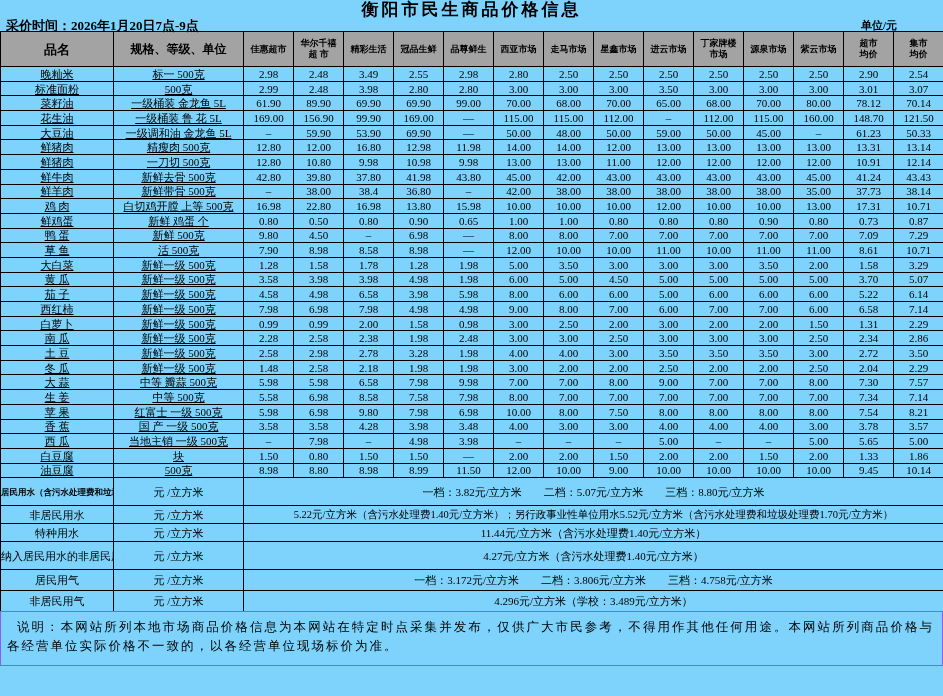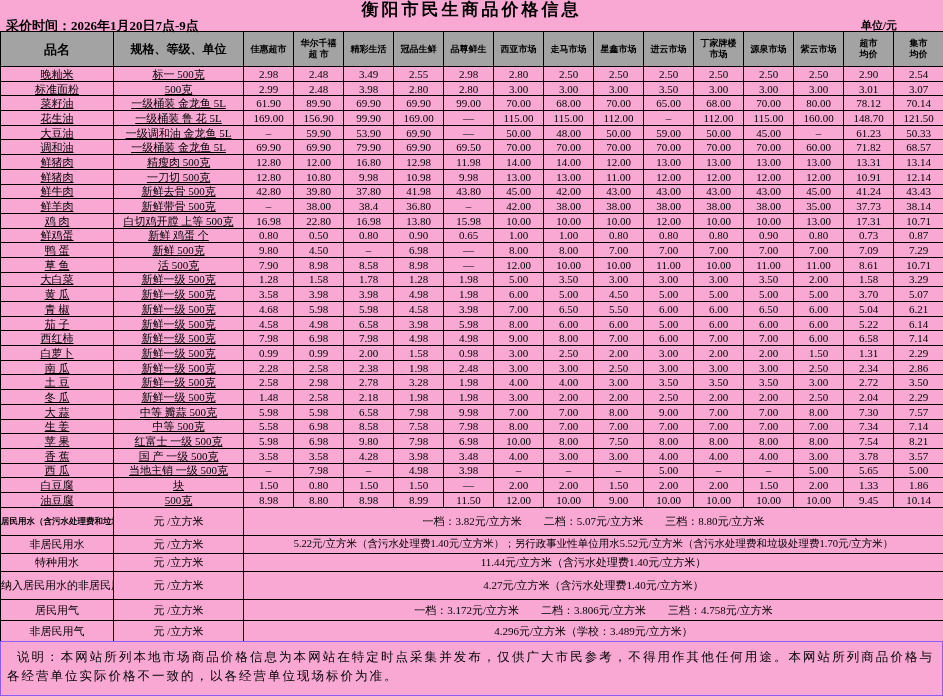--- a/index.html
+++ b/index.html
@@ -1,18 +1,18 @@
 <!DOCTYPE html>
 <html><head>
 <meta charset="utf-8">
 <style>
   html,body{margin:0;padding:0;background:#fff;}
   body{width:943px;height:696px;overflow:hidden;color:#000;
        font-family:"Liberation Sans",sans-serif;}
-  .page{position:relative;width:943px;height:696px;background:#f9a8d4;}
+  .page{position:relative;width:943px;height:696px;background:#7dd3fc;}
   .title{height:20px;line-height:20px;text-align:center;font-weight:bold;
          font-size:17px;letter-spacing:3px;font-family:"Liberation Serif",serif;}
   .subbar{display:flex;justify-content:space-between;align-items:center;
           height:11px;padding:0 46px 0 6px;font-family:"Liberation Serif",serif;}
   .collect-time{font-size:13px;font-weight:bold;white-space:nowrap;line-height:13px;}
   .unit-label{font-size:11px;font-weight:bold;line-height:11px;}
   table.price{border-collapse:collapse;table-layout:fixed;width:943px;margin-top:0;
               font-family:"Liberation Serif",serif;}
   table.price th{background:#a3a3a3;border:1px solid #000;font-size:9px;font-weight:bold;
                  height:34px;padding:0;text-align:center;vertical-align:middle;
@@ -167,38 +167,20 @@
           <td>48.00</td>
           <td>50.00</td>
           <td>59.00</td>
           <td>50.00</td>
           <td>45.00</td>
           <td>–</td>
           <td>61.23</td>
           <td>50.33</td>
         </tr>
         <tr>
-          <td class="pname">调和油</td>
-          <td class="pspec">一级桶装  金龙鱼  5L</td>
-          <td>69.90</td>
-          <td>69.90</td>
-          <td>79.90</td>
-          <td>69.90</td>
-          <td>69.50</td>
-          <td>70.00</td>
-          <td>70.00</td>
-          <td>70.00</td>
-          <td>70.00</td>
-          <td>70.00</td>
-          <td>70.00</td>
-          <td>60.00</td>
-          <td>71.82</td>
-          <td>68.57</td>
-        </tr>
-        <tr>
           <td class="pname">鲜猪肉</td>
           <td class="pspec">精瘦肉  500克</td>
           <td>12.80</td>
           <td>12.00</td>
           <td>16.80</td>
           <td>12.98</td>
           <td>11.98</td>
           <td>14.00</td>
           <td>14.00</td>
           <td>12.00</td>
@@ -365,38 +347,20 @@
           <td>5.00</td>
           <td>4.50</td>
           <td>5.00</td>
           <td>5.00</td>
           <td>5.00</td>
           <td>5.00</td>
           <td>3.70</td>
           <td>5.07</td>
         </tr>
         <tr>
-          <td class="pname">青  椒</td>
-          <td class="pspec">新鲜一级 500克</td>
-          <td>4.68</td>
-          <td>5.98</td>
-          <td>5.98</td>
-          <td>4.58</td>
-          <td>3.98</td>
-          <td>7.00</td>
-          <td>6.50</td>
-          <td>5.50</td>
-          <td>6.00</td>
-          <td>6.00</td>
-          <td>6.50</td>
-          <td>6.00</td>
-          <td>5.04</td>
-          <td>6.21</td>
-        </tr>
-        <tr>
           <td class="pname">茄  子</td>
           <td class="pspec">新鲜一级 500克</td>
           <td>4.58</td>
           <td>4.98</td>
           <td>6.58</td>
           <td>3.98</td>
           <td>5.98</td>
           <td>8.00</td>
           <td>6.00</td>
           <td>6.00</td>

